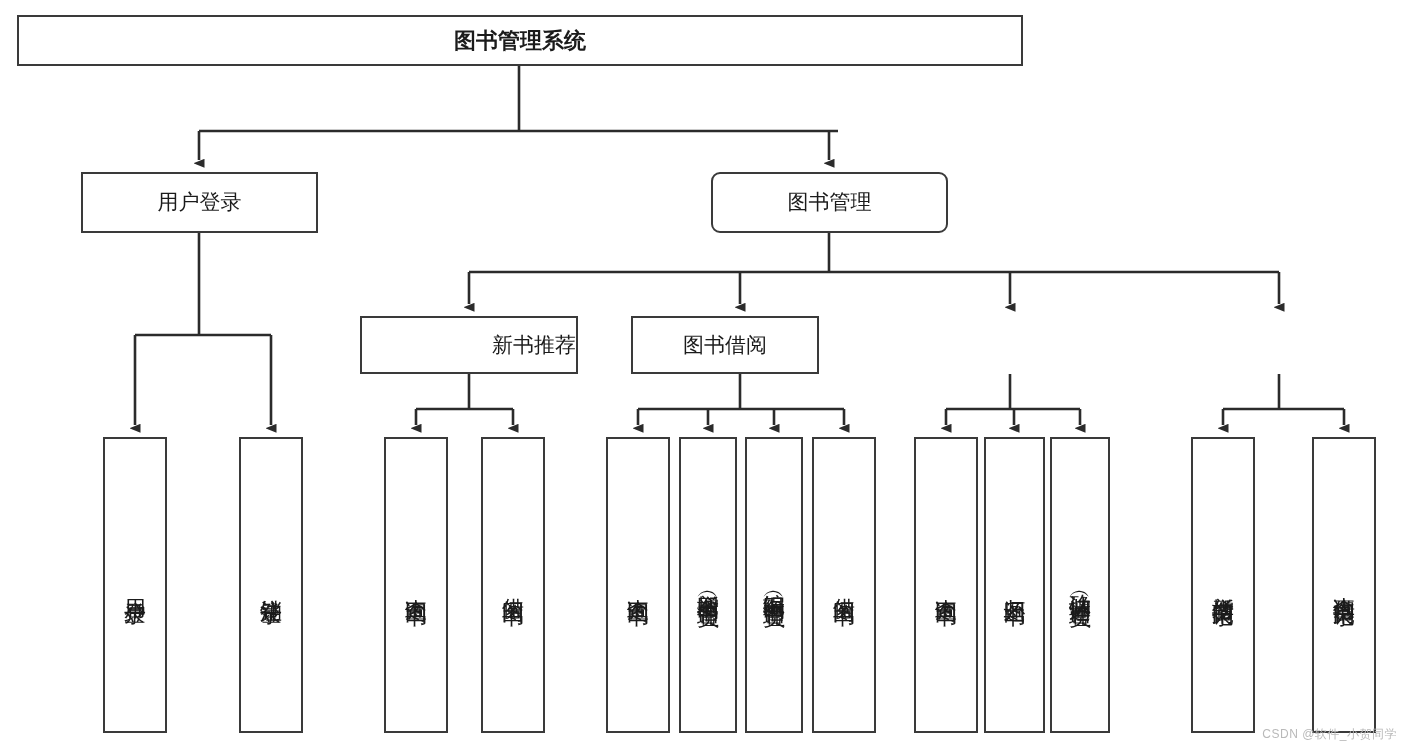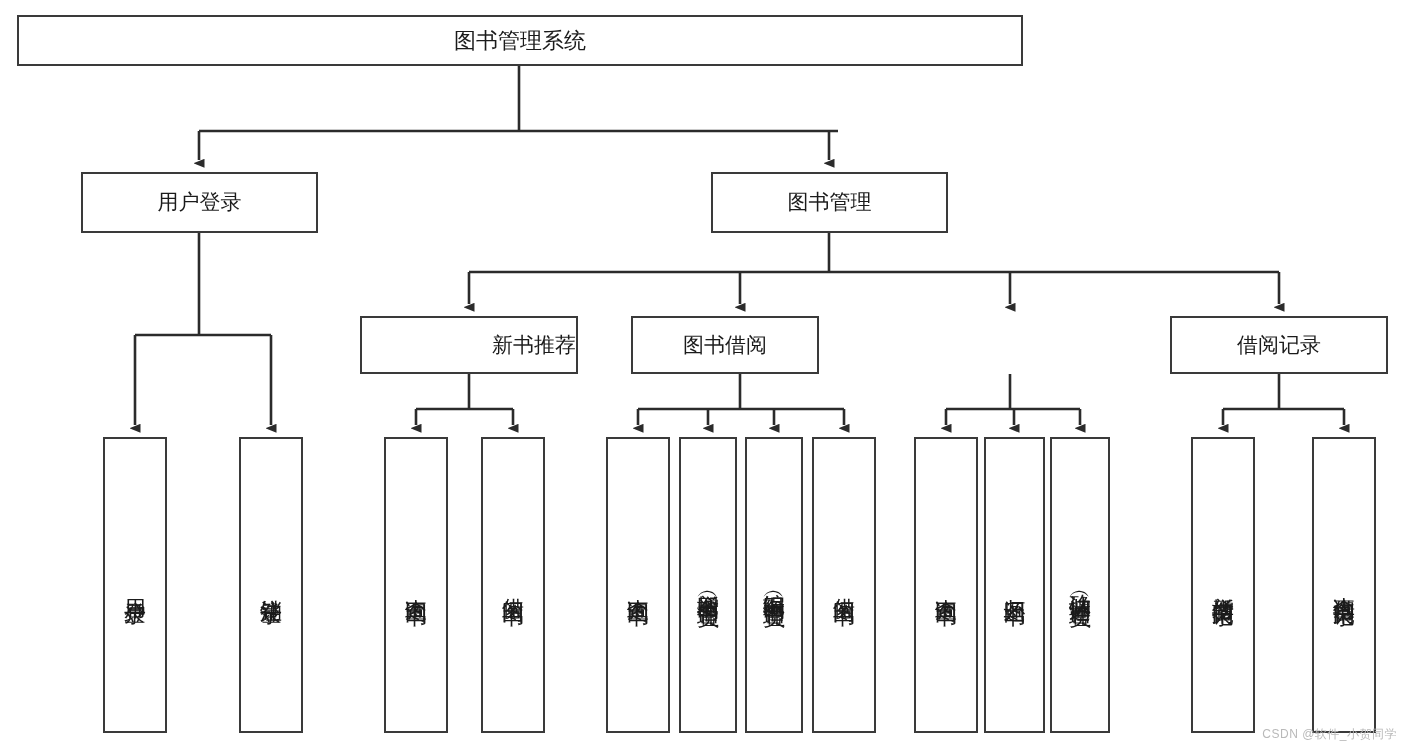--- a/index.html
+++ b/index.html
@@ -39,20 +39,21 @@
     display: block;
     text-align: center;
     line-height: 1.18;
     white-space: pre;
   }
   .node.h .label {
     font-size: 21px;
   }
   .node.root .label {
     font-size: 22px;
+    font-weight: bold;
   }
   .node.v {
     align-items: center;
     justify-content: center;
   }
   .node.v .label {
     writing-mode: vertical-rl;
     text-orientation: upright;
     font-size: 22px;
     letter-spacing: 2px;
@@ -125,32 +126,29 @@
     </g>
   </svg>
 
   <div class="node root" style="left:17px; top:15px; width:1006px; height:51px;">
     <span class="label">图书管理系统</span>
   </div>
 
   <div class="node h" style="left:81px; top:172px; width:237px; height:61px;">
     <span class="label">用户登录</span>
   </div>
-  <div class="node h" style="left:711px; top:172px; width:237px; height:61px;">
+  <div class="node h" style="left:711px; top:172px; width:237px; height:61px;border-radius:9px;">
     <span class="label">图书管理</span>
   </div>
 
   <div class="node h" style="left:360px; top:316px; width:218px; height:58px;justify-content:flex-end;">
     <span class="label">新书推荐</span>
   </div>
   <div class="node h" style="left:631px; top:316px; width:188px; height:58px;">
     <span class="label">图书借阅</span>
-  </div>
-  <div class="node h" style="left:1170px; top:316px; width:218px; height:58px;">
-    <span class="label">借阅记录</span>
   </div>
 
   <div class="node v" style="left:103px; top:437px; width:64px; height:296px;">
     <span class="label">用户登录</span>
   </div>
   <div class="node v" style="left:239px; top:437px; width:64px; height:296px;">
     <span class="label">注销登录</span>
   </div>
 
   <div class="node v" style="left:384px; top:437px; width:64px; height:296px;">

